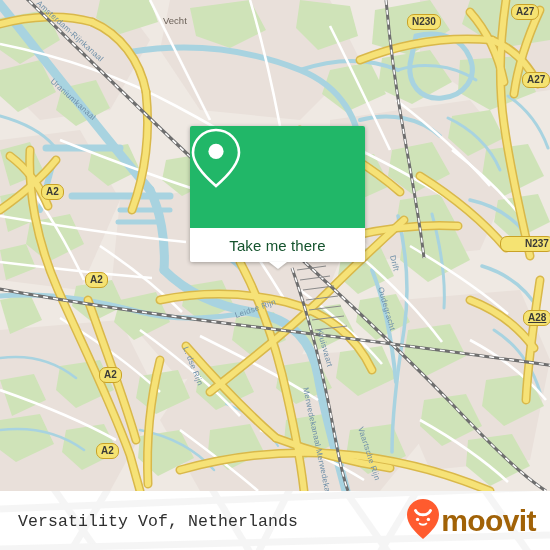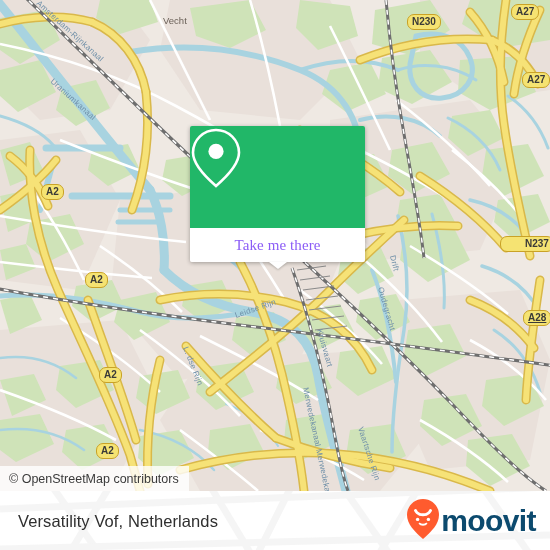--- a/index.html
+++ b/index.html
@@ -72,23 +72,23 @@
   }
   #popup-foot {
     height: 34px;
     background: #ffffff;
     border-radius: 0 0 2px 2px;
     display: flex;
     align-items: center;
     justify-content: center;
   }
   #popup-foot-label {
-    font-family: Liberation Serif, serif;
+    font-family: Liberation Sans, sans-serif;
     font-size: 15px;
-    color: #8b5cf6;
+    color: #14532d;
     letter-spacing: .1px;
   }
   #popup-tail {
     position: absolute;
     left: 50%;
     bottom: -7px;
     margin-left: -9px;
     width: 0; height: 0;
     border-left: 9px solid transparent;
     border-right: 9px solid transparent;
@@ -122,38 +122,38 @@
   }
   #footer-watermark {
     position: absolute; left: 0; top: -12px;
     width: 550px; height: 80px;
     opacity: .5;
   }
   #footer-title {
     position: absolute;
     left: 18px; top: 50%;
     transform: translateY(-50%);
-    font-family: Liberation Sans, sans-serif;
+    font-family: Liberation Mono, monospace;
     font-size: 16.5px;
     color: #2f2f2f;
     letter-spacing: .1px;
     white-space: nowrap;
   }
   #brand {
     position: absolute;
     right: 14px; top: 50%;
     transform: translateY(-50%);
     display: flex;
     align-items: center;
   }
   #brand-word {
     font-family: "Liberation Sans", sans-serif;
     font-size: 30px;
     font-weight: bold;
-    color: #0c4a6e;
+    color: #a16207;
     letter-spacing: -0.6px;
     line-height: 30px;
     margin-left: 1px;
   }
 </style>
 </head>
 <body>
 
 <div id="app">
 
@@ -431,23 +431,20 @@
             <circle cx="26" cy="25.4" r="7.6" fill="#ffffff"></circle>
           </svg>
         </span>
       </div>
       <div id="popup-foot">
         <span id="popup-foot-label">Take me there</span>
       </div>
       <div id="popup-tail"></div>
     </div>
 
-    <div id="attrib">
-      <span>© OpenStreetMap contributors</span>
-    </div>
   </div>
 
   <div id="footer">
     <svg id="footer-watermark" viewBox="0 0 550 80">
       <g stroke="#ECECEC" stroke-width="7" fill="none">
         <path d="M40,-10 L110,90"></path>
         <path d="M120,-10 L60,90"></path>
         <path d="M200,-10 L260,90"></path>
         <path d="M300,-10 L250,90"></path>
         <path d="M330,-10 L400,90"></path>

